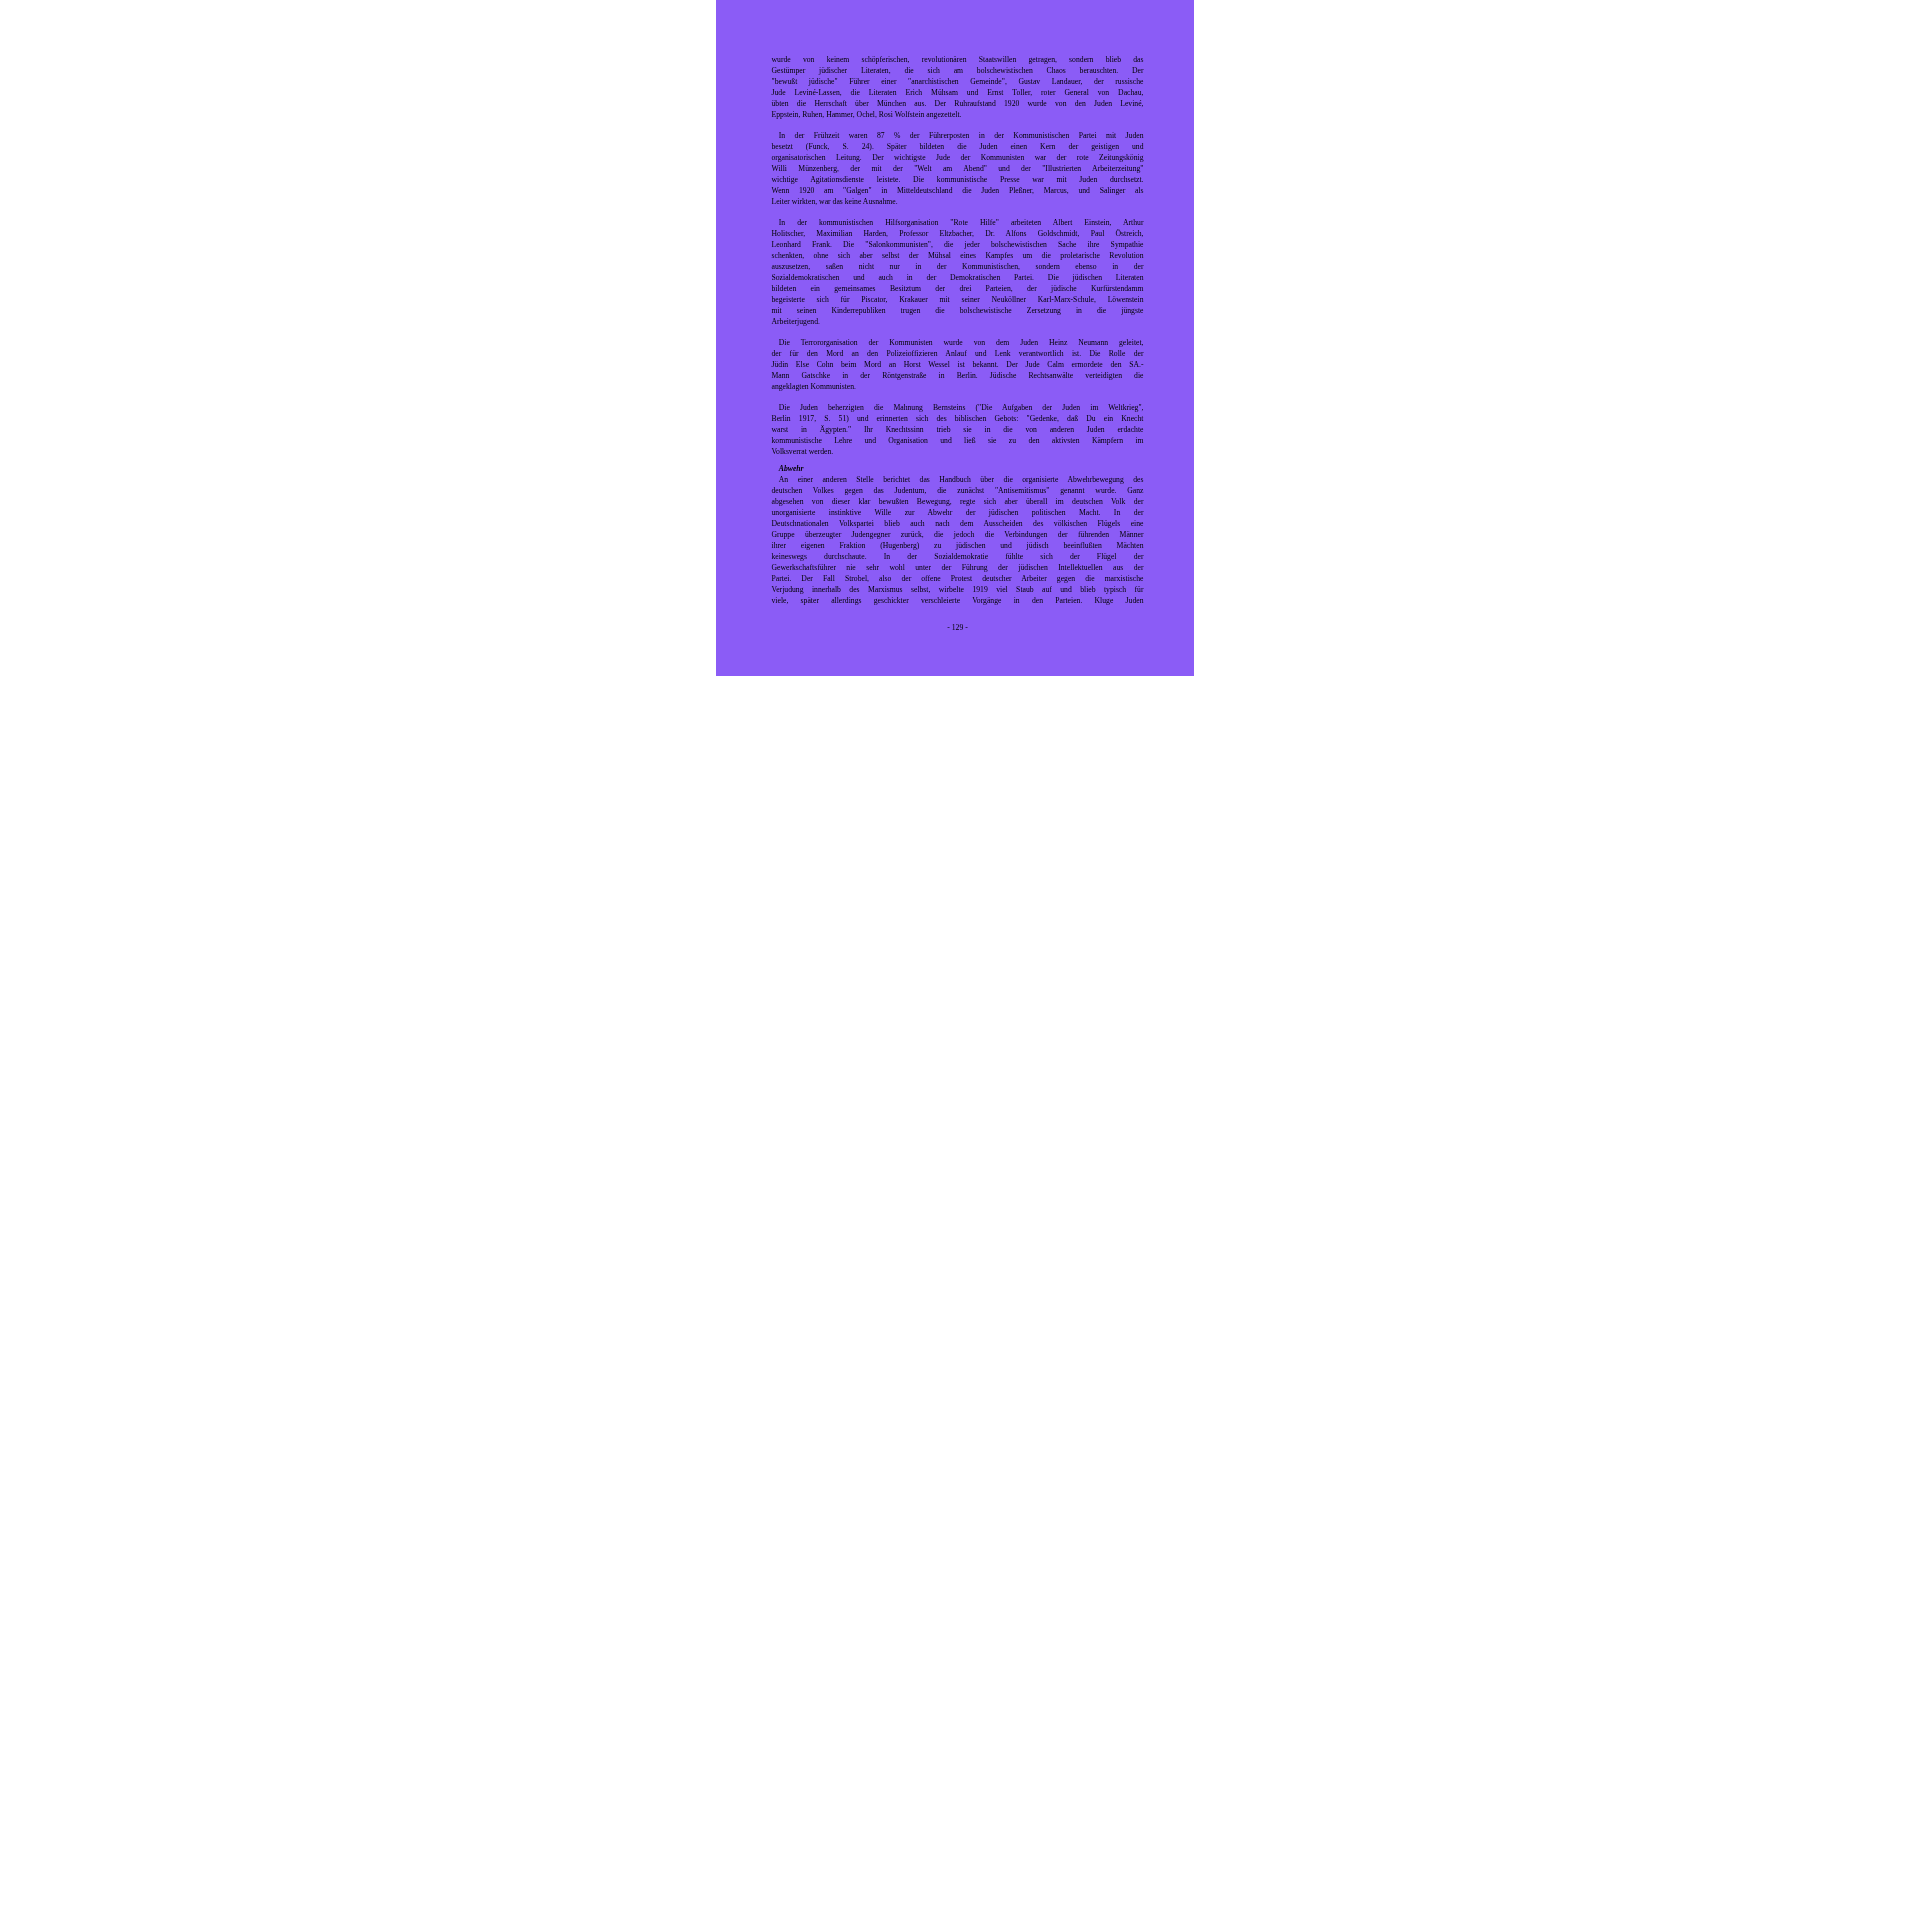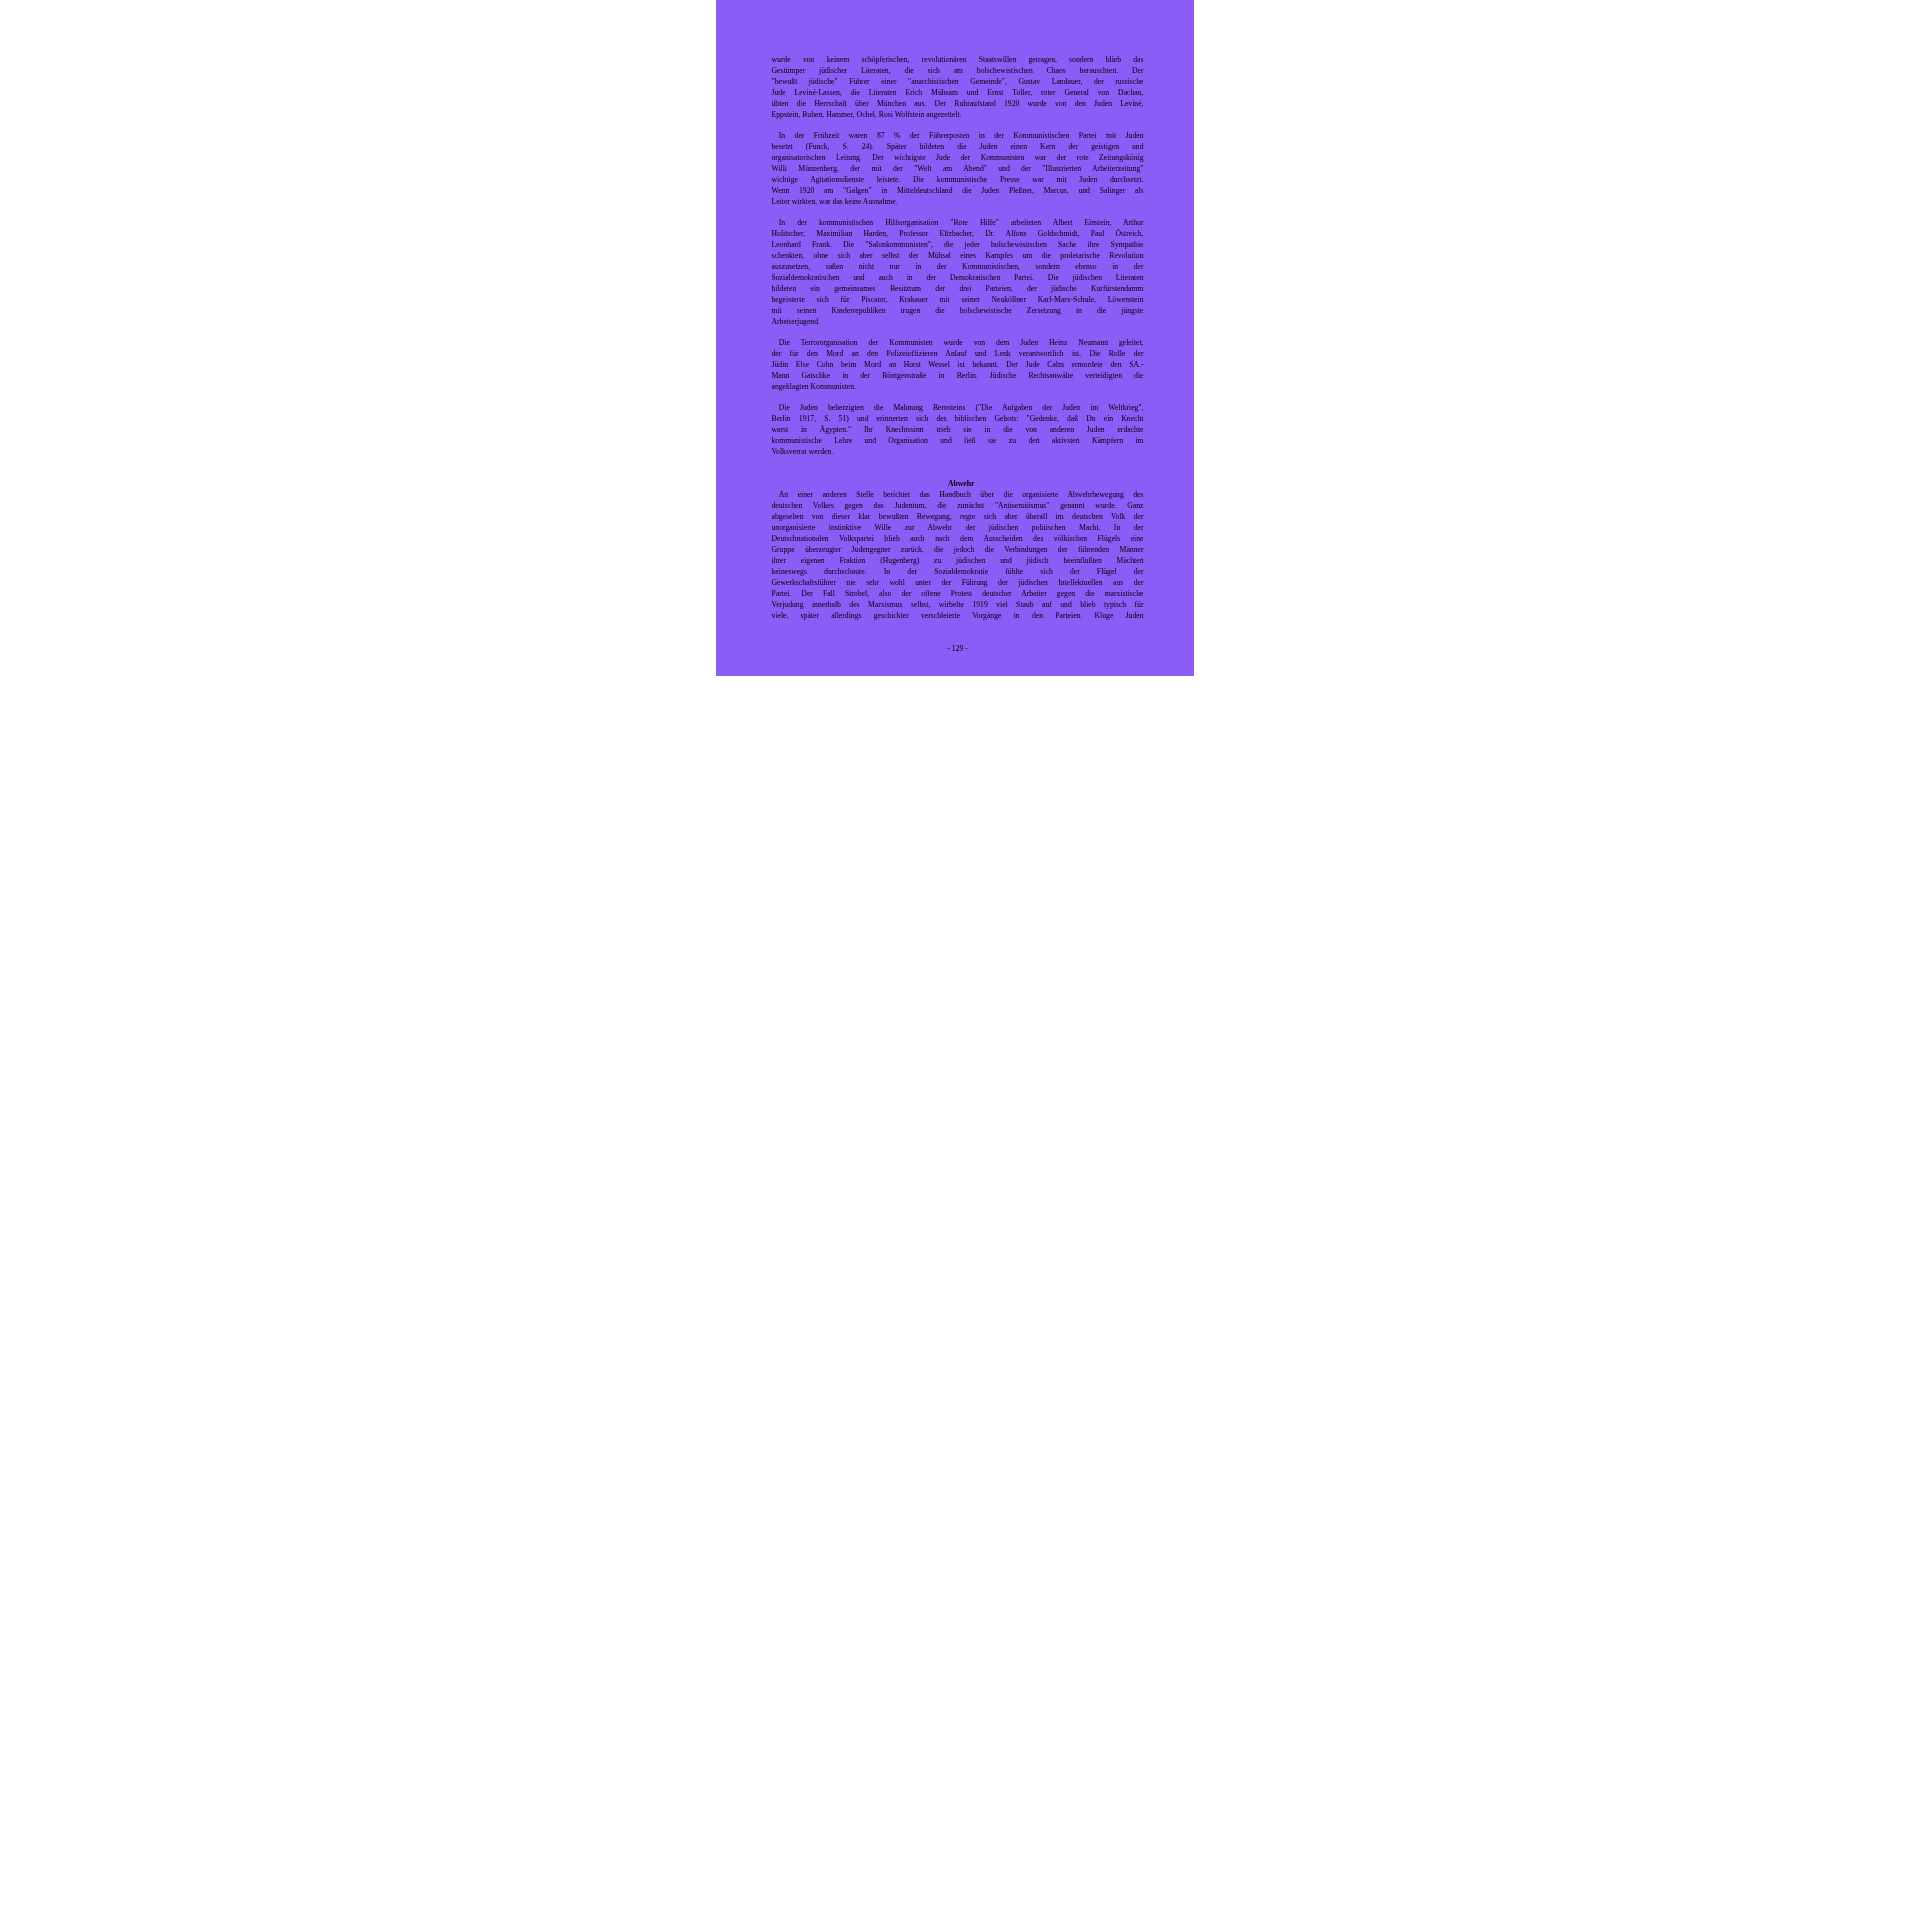--- a/index.html
+++ b/index.html
@@ -35,30 +35,30 @@
     white-space: normal;
   }
   .line.last {
     text-align: center;
     text-align-last: left;
   }
   .line.indent {
     text-indent: 7.3px;
   }
   .heading {
-    margin-top: 21px;
+    margin-top: 6px;
     font-weight: bold;
+    font-style: italic;
     text-indent: 7.3px;
-    text-align: center;
   }
   .heading + .para {
     margin-top: 0;
   }
   .page-number {
-    margin-top: 22px;
+    margin-top: 16px;
     text-align: center;
     font-size: 7.7px;
   }
 </style>
 </head>
 <body>
 
 <div class="page">
   <div id="text-block">
       <div class="para">

